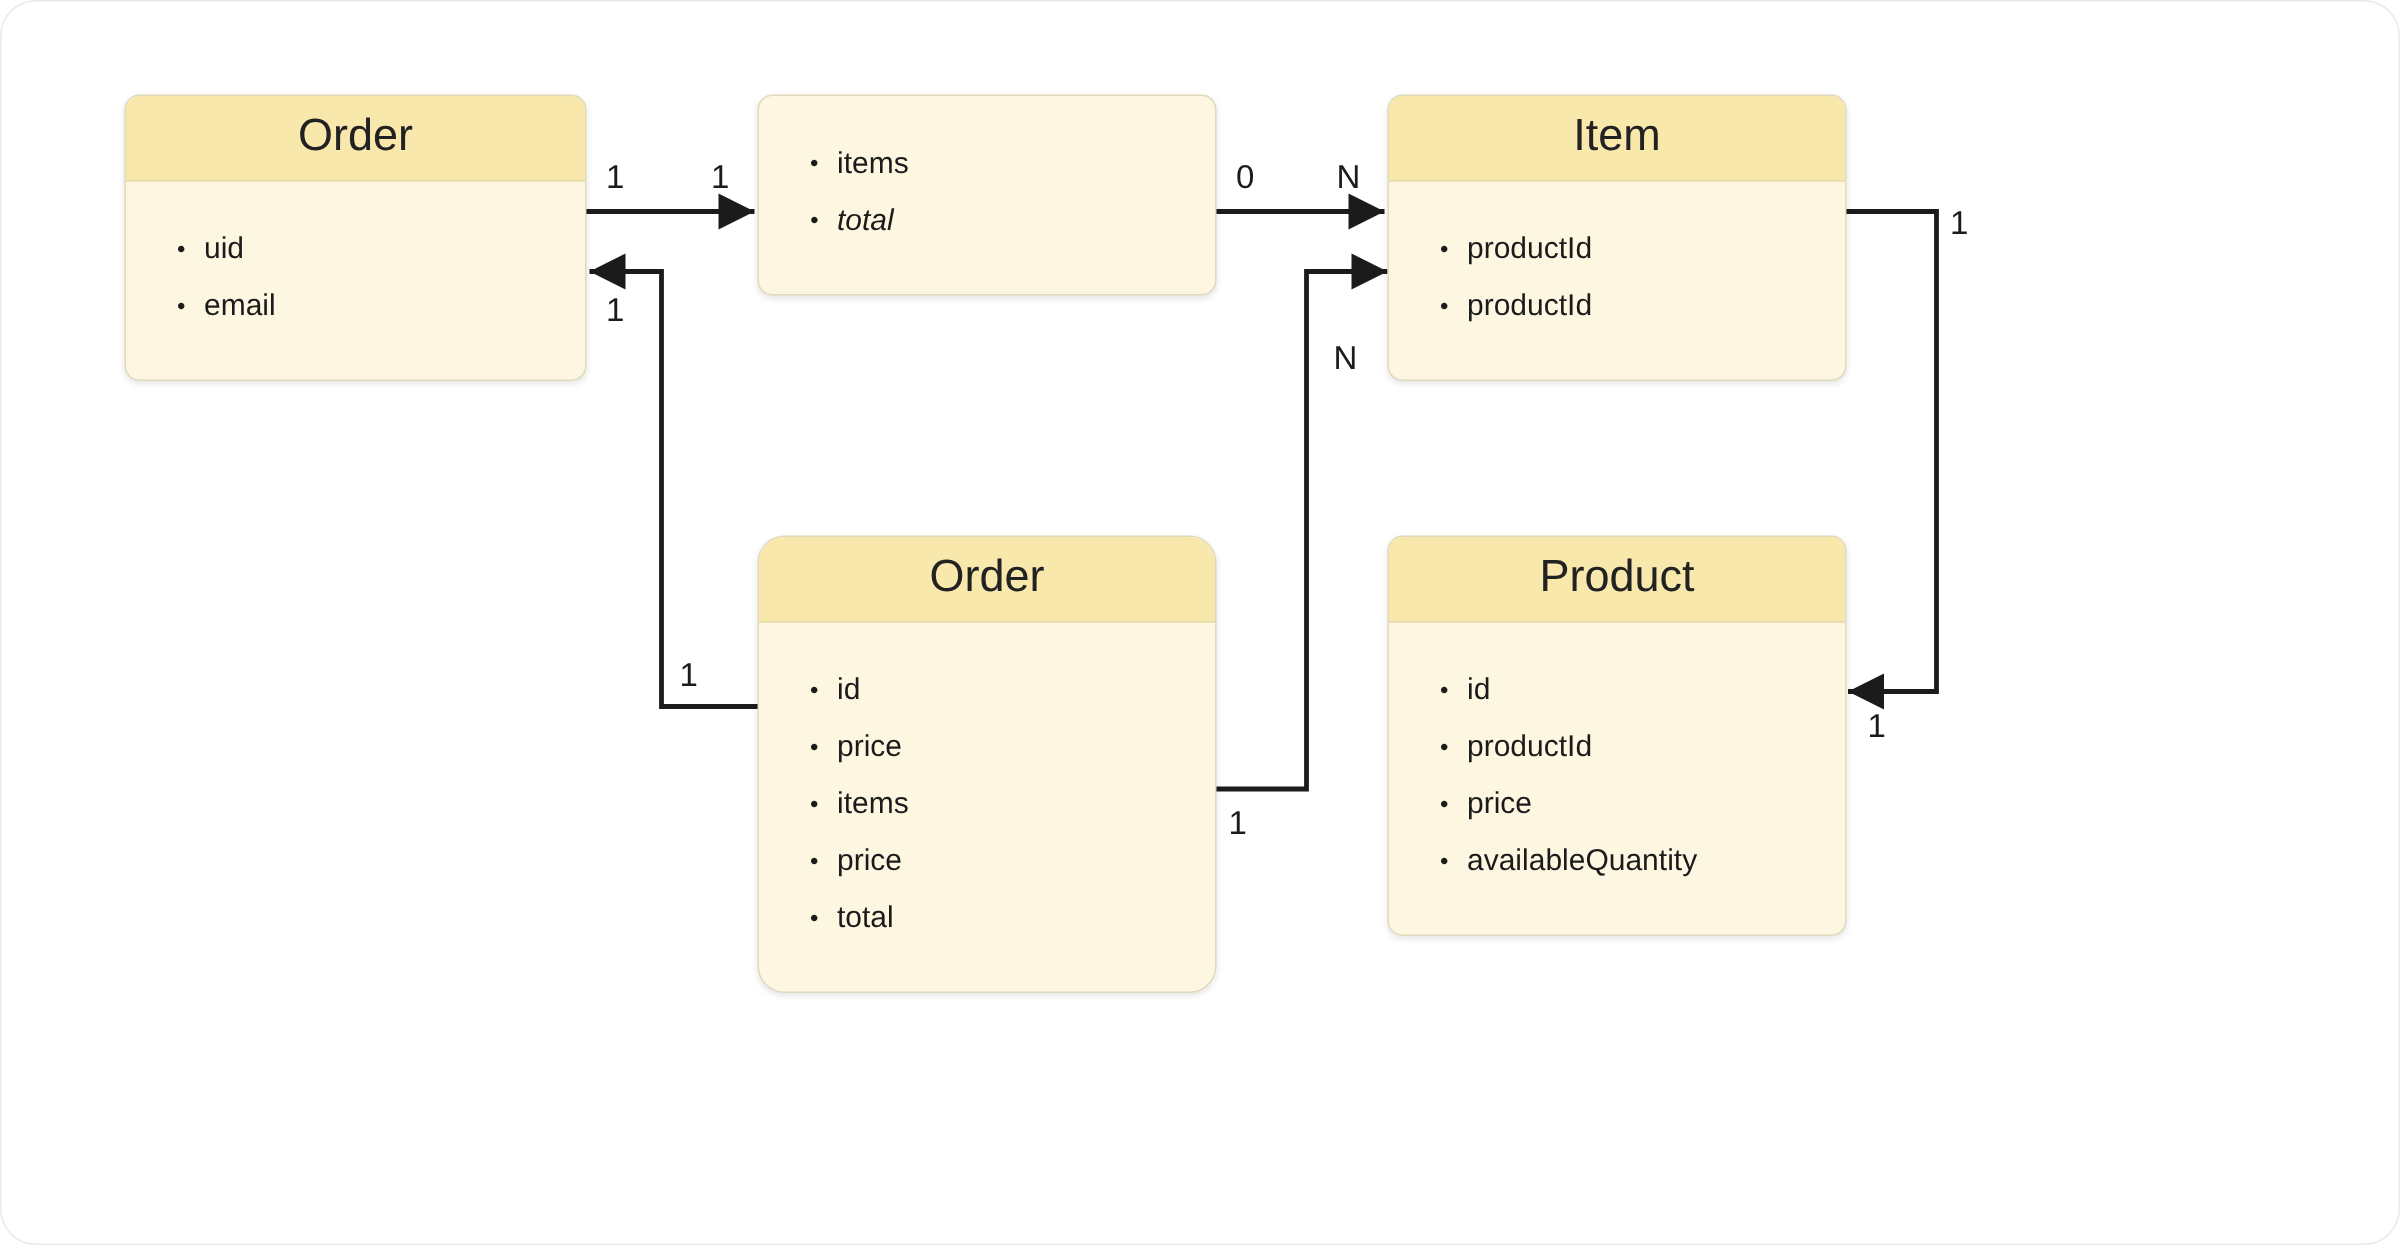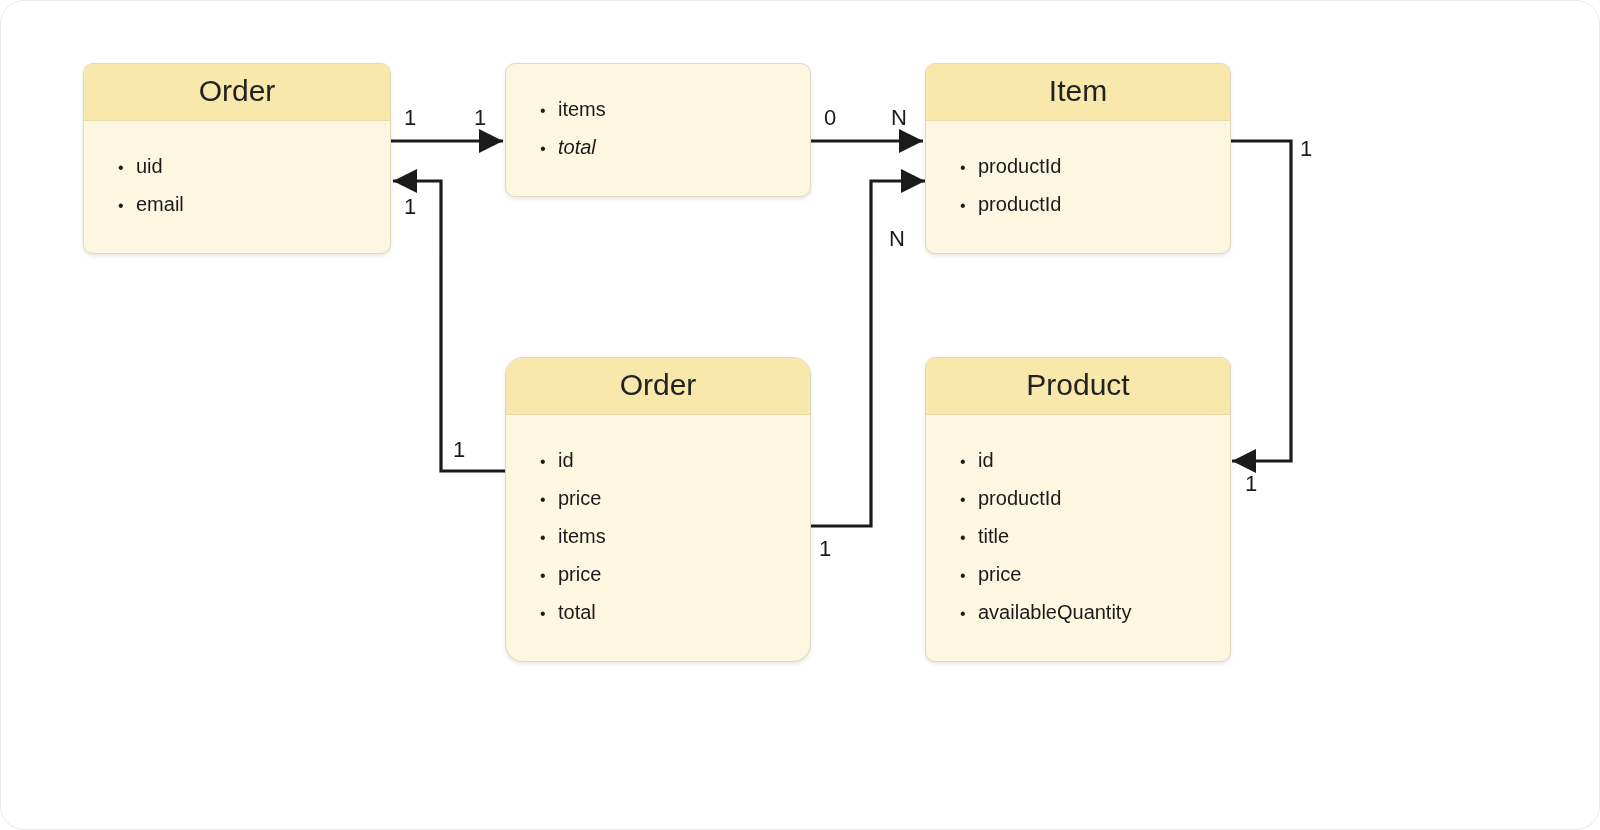--- a/index.html
+++ b/index.html
@@ -123,21 +123,20 @@
       <li>price</li>
       <li>total</li>
     </ul>
   </div>
 
   <div class="entity" style="left:924px; top:356px; width:304px;">
     <div class="title">Product</div>
     <ul>
       <li>id</li>
       <li>productId</li>
-      <li>title</li>
       <li>price</li>
       <li>availableQuantity</li>
     </ul>
   </div>
 
   <span class="cardinality" style="left:403px; top:104px;">1</span>
   <span class="cardinality" style="left:473px; top:104px;">1</span>
 
   <span class="cardinality" style="left:823px; top:104px;">0</span>
   <span class="cardinality" style="left:890px; top:104px;">N</span>

